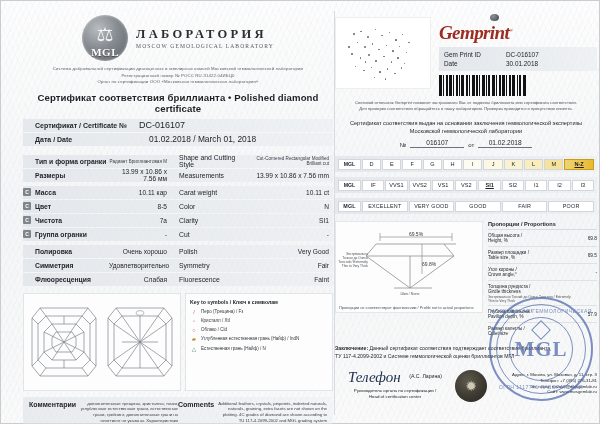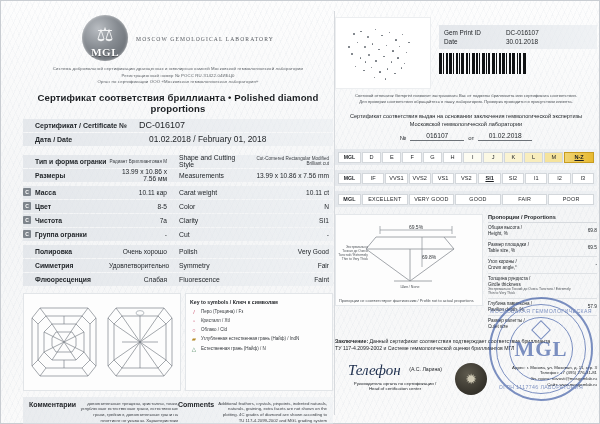--- a/index.html
+++ b/index.html
@@ -220,40 +220,41 @@
   <div class="vdiv"></div>
 
   <div class="col-left">
 
     <div class="hdr">
       <div class="logo-seal">
         <span class="scales">⚖</span>
         <span class="mgl">MGL</span>
       </div>
       <div class="org">
+        <div class="l3">ЛАБОРАТОРИЯ</div>
         <div class="en">MOSCOW GEMOLOGICAL LABORATORY</div>
       </div>
     </div>
 
     <div class="reg">
       <div>Система добровольной сертификации драгоценных и ювелирных камней Московской геммологической лаборатории</div>
       <div>Регистрационный номер № РОСС RU.З1422.04ИБЦ0</div>
       <div>Орган по сертификации ООО «Московская геммологическая лаборатория»</div>
     </div>
 
-    <div class="title">Сертификат соответствия бриллианта • Polished diamond proportions</div>
+    <div class="title">Сертификат соответствия бриллианта • Polished diamond certificate</div>
 
     <div class="rowblock">
       <div class="row shade">
         <div class="ru-label" style="width:108px;font-size:7px;">Сертификат / Certificate №</div>
         <div style="font-size:9px;padding-left:8px;color:#1d2024;">DC-016107</div>
       </div>
       <div class="row shade">
         <div class="ru-label" style="width:108px;font-size:7px;">Дата / Date</div>
-        <div style="font-size:8.4px;padding-left:18px;color:#1d2024;">01.02.2018 / February 01, 2018</div>
+        <div style="font-size:8.4px;padding-left:18px;color:#1d2024;">01.02.2018 / March 01, 2018</div>
       </div>
     </div>
 
     <div class="spacer"></div>
 
     <div class="rowblock">
 
       <div class="row shade">
         <div class="ru-label">Тип и форма огранки</div>
         <div class="ru-val small">Радиант Бриллиантовая М</div>
@@ -456,20 +457,24 @@
         <i style="left:54%;top:72%;width:1.4px;height:1.4px"></i>
           <i style="left:62%;top:78%;width:1.6px;height:1.6px"></i>
         <i style="left:69%;top:70%;width:1.5px;height:1.5px"></i>
           <i style="left:40%;top:84%;width:1.4px;height:1.4px"></i>
         <i style="left:52%;top:86%;width:1.6px;height:1.6px"></i>
           <i style="left:31%;top:62%;width:1.3px;height:1.3px"></i>
         <i style="left:77%;top:34%;width:1.4px;height:1.4px"></i>
           <i style="left:13%;top:40%;width:1.5px;height:1.5px"></i>
       </div>
       <div class="gembrand">
+        <div style="position:relative;display:inline-block;">
+          <span class="gemdot"></span>
+          <span class="gemprint-word">Gemprint</span>
+        </div>
         <div class="geminfo">
           <div class="gemline">
             <span class="gk">Gem Print  ID</span>
             <span class="gv">DC-016107</span>
           </div>
           <div class="gemline">
             <span class="gk">Date</span>
             <span class="gv">30.01.2018</span>
           </div>
         </div>

